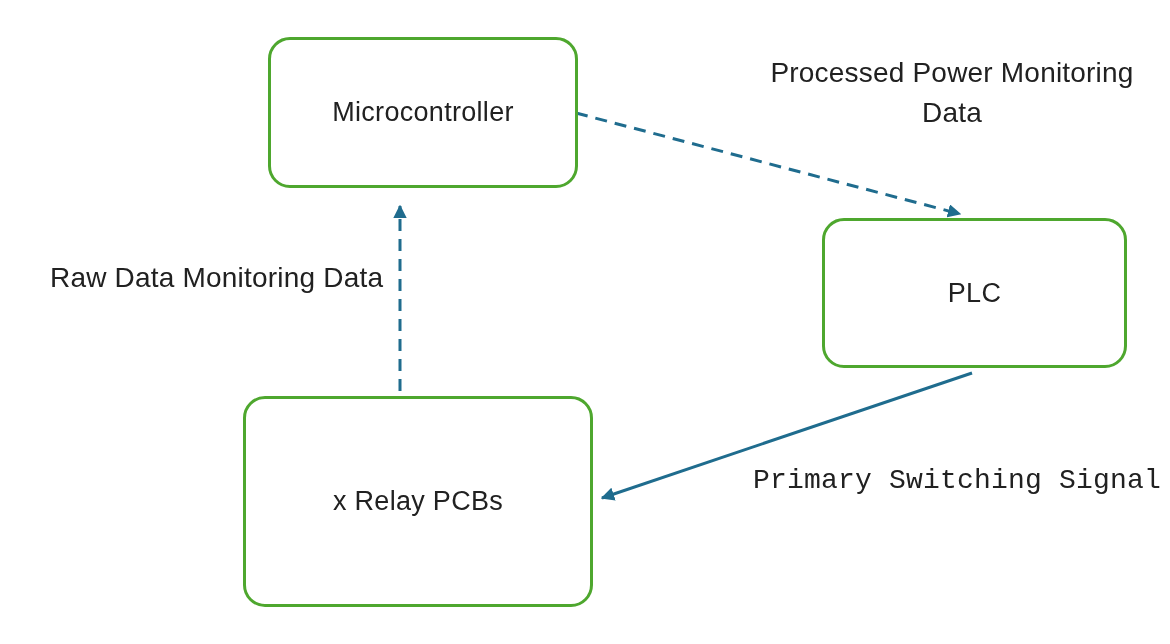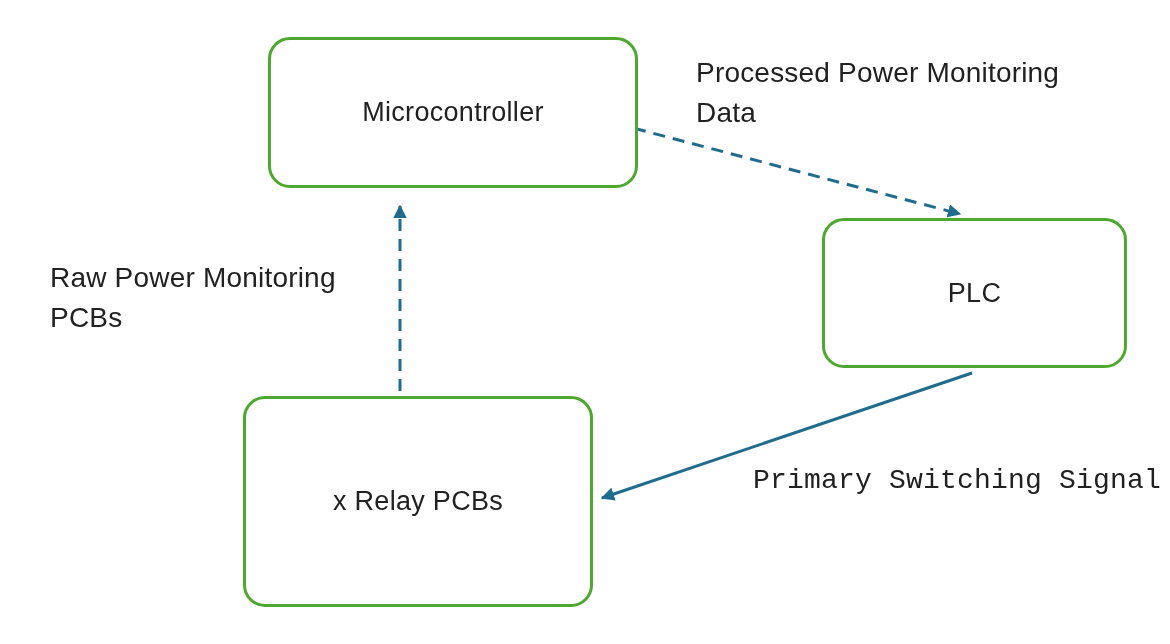--- a/index.html
+++ b/index.html
@@ -29,30 +29,30 @@
     position: absolute;
     border: 3px solid #4ea72e;
     border-radius: 22px;
     background: #ffffff;
     display: flex;
     align-items: center;
     justify-content: center;
     font-size: 27px;
     letter-spacing: 0.3px;
   }
-  .node-microcontroller { left: 268px; top: 37px;  width: 370px; height: 151px; }
+  .node-microcontroller { left: 268px; top: 37px;  width: 310px; height: 151px; }
   .node-plc             { left: 822px; top: 218px; width: 305px; height: 150px; }
   .node-relay           { left: 243px; top: 396px; width: 350px; height: 211px; }
   .edge-label {
     position: absolute;
     font-size: 28px;
     line-height: 40px;
     letter-spacing: 0.2px;
   }
-  .label-processed { left: 696px; top: 53px;  width: 430px; }
+  .label-processed { left: 737px; top: 53px;  width: 430px; text-align: center; }
   .label-raw       { left: 50px;  top: 258px; width: 345px; }
   .label-primary   { left: 753px; top: 461px; width: 400px; white-space: nowrap; font-family: Liberation Mono, monospace; }
 </style>
 </head>
 <body>
 
 <div class="canvas">
 
   <svg class="arrows" viewBox="0 0 1170 644" xmlns="http://www.w3.org/2000/svg">
     <defs>
@@ -72,17 +72,17 @@
   <div class="node node-relay">
     <span>x Relay PCBs</span>
   </div>
 
   <div class="node node-plc">
     <span>PLC</span>
   </div>
 
   <div class="edge-label label-processed">Processed Power Monitoring Data</div>
 
-  <div class="edge-label label-raw">Raw Power Monitoring PCBs</div>
+  <div class="edge-label label-raw">Raw Data Monitoring Data</div>
 
   <div class="edge-label label-primary">Primary Switching Signal</div>
 
 </div>
 
 </body></html>

